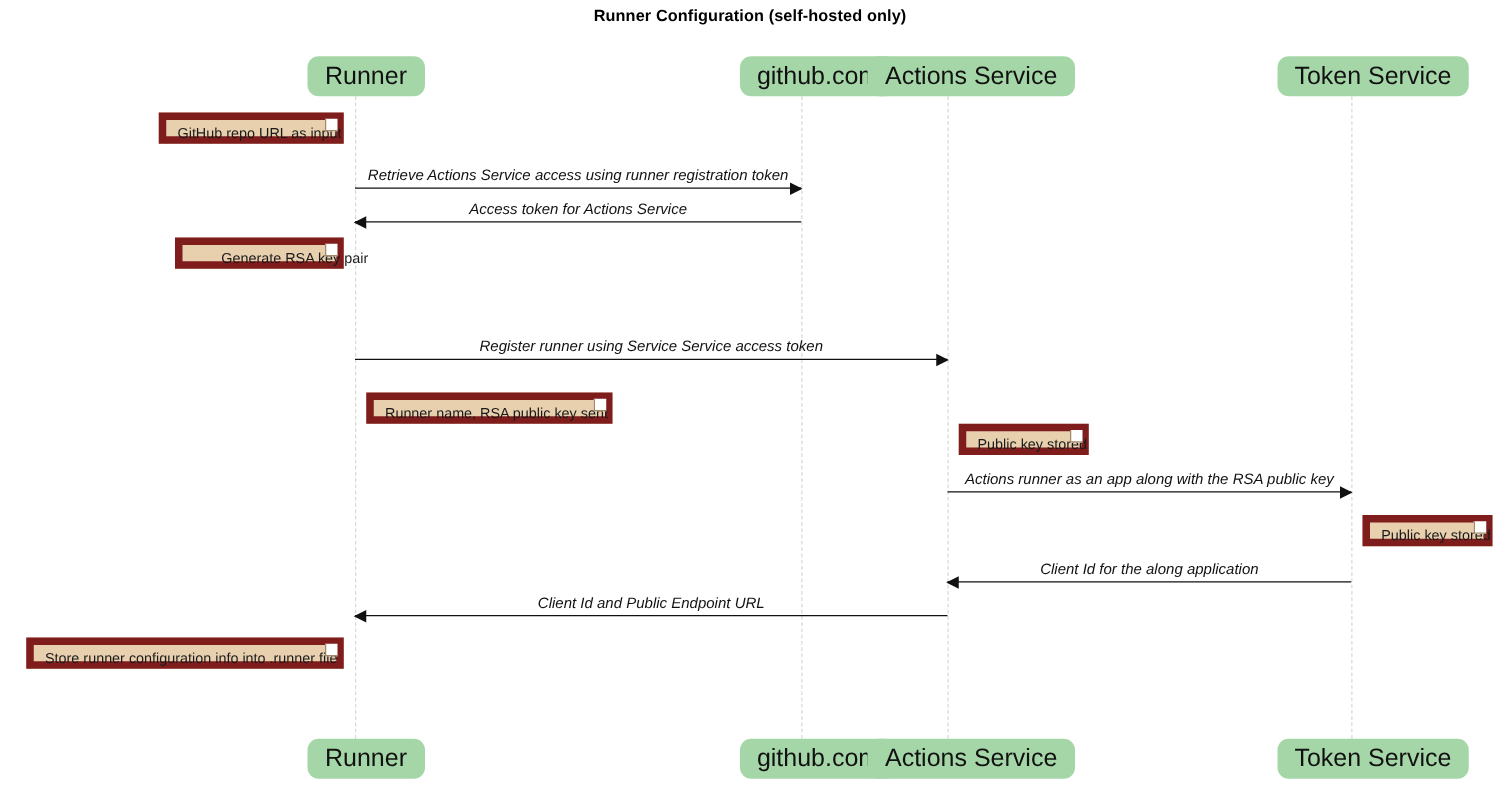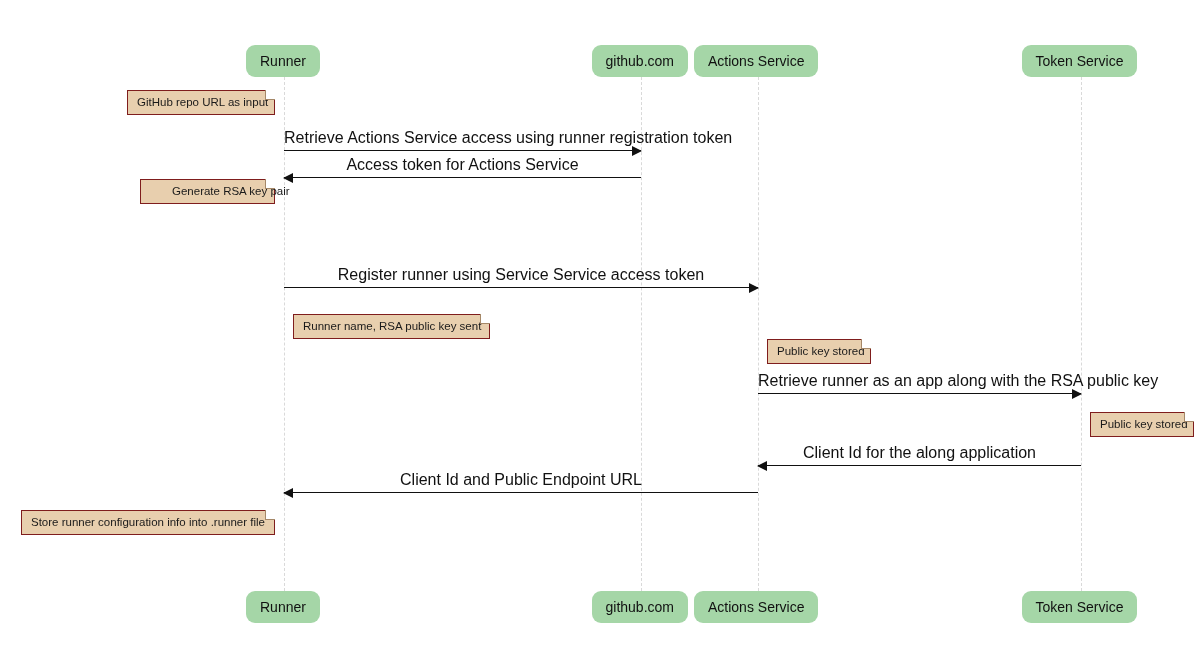--- a/index.html
+++ b/index.html
@@ -32,37 +32,37 @@
     letter-spacing: 0.1px;
   }
   
   .participant {
     position: absolute;
     background: #a5d6a7;
     border-radius: 9px;
     height: 32px;
     line-height: 32px;
     text-align: center;
-    font-size: 14px;
+    font-size: 20px;
     color: #111111;
     white-space: nowrap;
     box-sizing: border-box;
     padding: 0 14px;
   }
   
   .lifeline {
     position: absolute;
     width: 0;
     border-left: 1.6px dashed #d9d9d9;
   }
   
   .note {
     position: absolute;
     background: #e8cfae;
-    border: 1px solid #7f1d1d;
+    border: 6px solid #7f1d1d;
     box-sizing: border-box;
     font-size: 11.5px;
     color: #1a1a1a;
     white-space: nowrap;
     height: 25px;
     line-height: 23px;
     padding: 0 9px;
   }
   .note .fold {
     position: absolute;
@@ -104,43 +104,45 @@
     border-top: 5px solid transparent;
     border-bottom: 5px solid transparent;
     border-right: 10px solid #111111;
   }
   .msg .label {
     position: absolute;
     left: 0;
     width: 100%;
     bottom: 4px;
     text-align: center;
-    font-size: 16px;
+    font-size: 12px;
     color: #111111;
     white-space: nowrap;
+    font-style: italic;
   }
 </style>
 </head>
 <body>
 
 <div id="diagram">
+  <div class="title">Runner Configuration (self-hosted only)</div>
 <div class="lifeline" style="left: 284px; top: 77px; height: 514px;"></div>
     <div class="lifeline" style="left: 641px; top: 77px; height: 514px;"></div>
     <div class="lifeline" style="left: 758px; top: 77px; height: 514px;"></div>
     <div class="lifeline" style="left: 1081px; top: 77px; height: 514px;"></div>
     <div class="participant" style="top: 45px; left: 246px;"><span>Runner</span></div>
     <div class="participant" style="top: 45px; left: 591.5px;"><span>github.com</span></div>
     <div class="participant" style="top: 45px; left: 694px;"><span>Actions Service</span></div>
     <div class="participant" style="top: 45px; left: 1021.5px;"><span>Token Service</span></div>
     <div class="participant" style="top: 591px; left: 246px;"><span>Runner</span></div>
     <div class="participant" style="top: 591px; left: 591.5px;"><span>github.com</span></div>
     <div class="participant" style="top: 591px; left: 694px;"><span>Actions Service</span></div>
     <div class="participant" style="top: 591px; left: 1021.5px;"><span>Token Service</span></div>
     <div class="note" style="left: 127px; top: 90px; width: 148px;"><span>GitHub repo URL as input</span><div class="fold"></div></div>
-    <div class="note" style="left: 140px; top: 179px; width: 135px; padding-left: 31px;"><span>Generate RSA key pair</span><div class="fold"></div></div>
+    <div class="note" style="left: 140px; top: 190px; width: 135px; padding-left: 31px;"><span>Generate RSA key pair</span><div class="fold"></div></div>
     <div class="note" style="left: 293px; top: 314px; width: 197px;"><span>Runner name, RSA public key sent</span><div class="fold"></div></div>
     <div class="note" style="left: 767px; top: 339px; width: 104px;"><span>Public key stored</span><div class="fold"></div></div>
     <div class="note" style="left: 1090px; top: 412px; width: 104px;"><span>Public key stored</span><div class="fold"></div></div>
     <div class="note" style="left: 21px; top: 510px; width: 254px;"><span>Store runner configuration info into .runner file</span><div class="fold"></div></div>
     <div class="msg right" style="left: 284px; top: 150px; width: 357px;">
       <div class="line"></div>
       <div class="head"></div>
       <div class="label">Retrieve Actions Service access using runner registration token</div>
     </div>
     <div class="msg left" style="left: 284px; top: 177px; width: 357px;">
@@ -149,21 +151,21 @@
       <div class="label">Access token for Actions Service</div>
     </div>
     <div class="msg right" style="left: 284px; top: 287px; width: 474px;">
       <div class="line"></div>
       <div class="head"></div>
       <div class="label">Register runner using Service Service access token</div>
     </div>
     <div class="msg right" style="left: 758px; top: 393px; width: 323px;">
       <div class="line"></div>
       <div class="head"></div>
-      <div class="label">Retrieve runner as an app along with the RSA public key</div>
+      <div class="label">Actions runner as an app along with the RSA public key</div>
     </div>
     <div class="msg left" style="left: 758px; top: 465px; width: 323px;">
       <div class="line"></div>
       <div class="head"></div>
       <div class="label">Client Id for the along application</div>
     </div>
     <div class="msg left" style="left: 284px; top: 492px; width: 474px;">
       <div class="line"></div>
       <div class="head"></div>
       <div class="label">Client Id and Public Endpoint URL</div>

